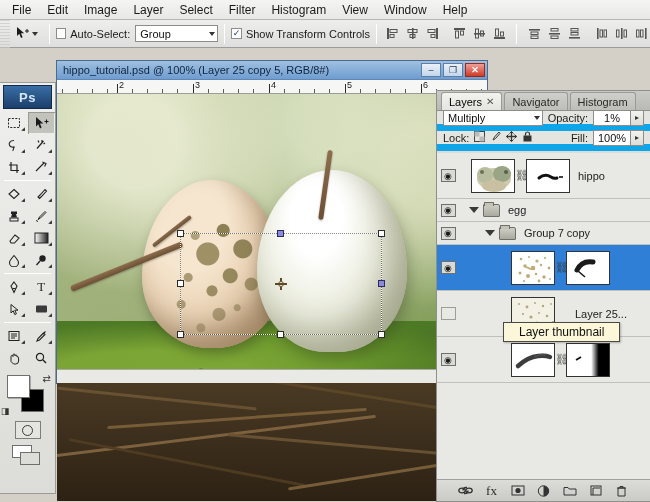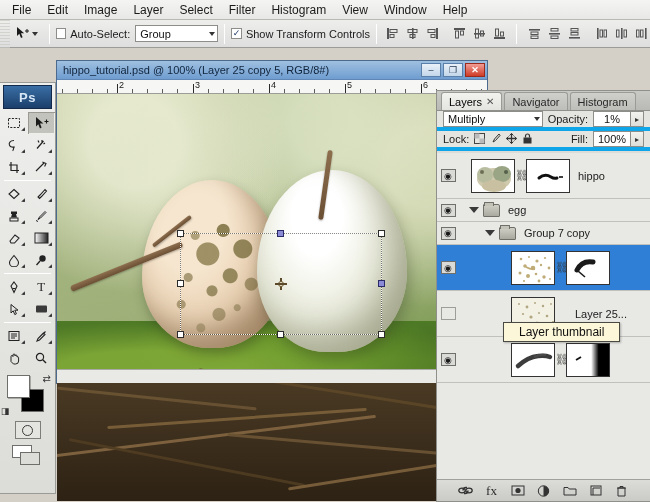--- a/index.html
+++ b/index.html
@@ -240,21 +240,21 @@
     height:18px; padding:0 7px; display:flex; align-items:center; gap:4px;
     font-size:11px; color:#2a2a2a;
     background:linear-gradient(#cfcfcb,#bdbdb9);
     border:1px solid #9a9a96; border-bottom:none;
     border-radius:3px 3px 0 0; margin-right:2px;
   }
   .ptab.active { background:linear-gradient(#f2f2ee,#e4e4e0); color:#000; }
   .ptab .x { font-size:10px; color:#555; }
   .panel-row {
     display:flex; align-items:center; height:20px; padding:0 6px; gap:5px;
-    background:#e4e4e0; border-bottom:4px solid #0ea5e9;
+    background:#e4e4e0; border-bottom:7px solid #0ea5e9;
   }
   .blend-combo {
     height:16px; flex:1; border:1px solid #8d8d89; background:#fff;
     display:flex; align-items:center; justify-content:space-between;
     padding:0 2px 0 4px; font-size:11px;
   }
   .mini-field {
     height:16px; width:38px; border:1px solid #8d8d89; background:#fff;
     display:flex; align-items:center; justify-content:center; font-size:11px;
   }

